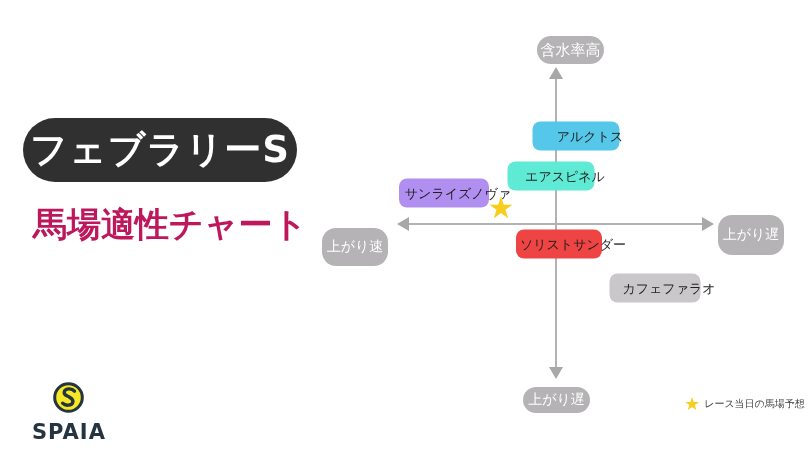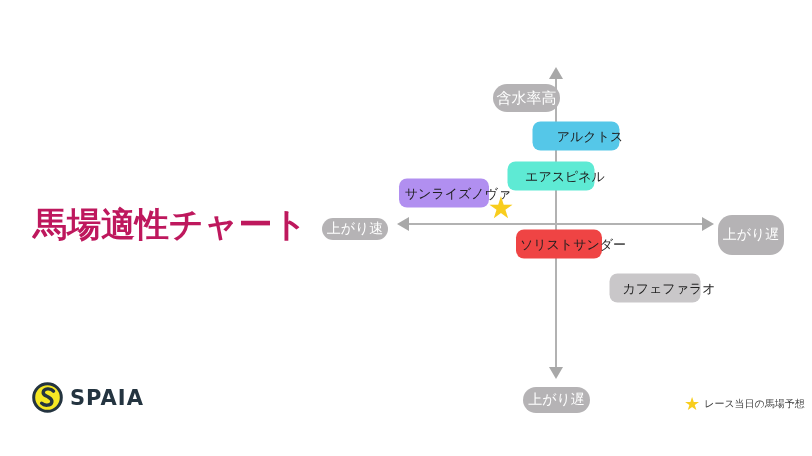--- a/index.html
+++ b/index.html
@@ -12,42 +12,42 @@
     position:absolute;left:23px;top:118px;width:274px;height:64px;
     background:#303030;border-radius:32px;
     display:flex;align-items:center;justify-content:center;
     color:#ffffff;font-size:37px;font-weight:bold;letter-spacing:1px;
   }
   .subtitle{
     position:absolute;left:33px;top:202px;width:280px;
     color:#be185d;font-size:34px;font-weight:bold;letter-spacing:0px;white-space:nowrap;
   }
   .logo{
-    position:absolute;left:32px;top:382px;display:flex;align-items:center;gap:7px;
+    position:absolute;left:32px;top:382px;display:flex;align-items:center;gap:7px;flex-direction:column;
   }
   .logo-text{
     color:#243440;font-size:21px;font-weight:800;letter-spacing:1px;
   }
   
   .axis-line{position:absolute;background:#b2b2b2;}
   .axis-v{left:555px;top:75px;width:2px;height:296px;}
   .axis-h{left:406px;top:223px;width:297px;height:2px;}
   .arrow{position:absolute;width:0;height:0;}
   .arrow-up{left:549px;top:67px;border-left:7px solid transparent;border-right:7px solid transparent;border-bottom:12px solid #a8a8a8;}
   .arrow-down{left:549px;top:367px;border-left:7px solid transparent;border-right:7px solid transparent;border-top:12px solid #a8a8a8;}
   .arrow-left{left:397px;top:217px;border-top:7px solid transparent;border-bottom:7px solid transparent;border-right:12px solid #a8a8a8;}
   .arrow-right{left:702px;top:217px;border-top:7px solid transparent;border-bottom:7px solid transparent;border-left:12px solid #a8a8a8;}
   .axis-pill{
     position:absolute;background:#b5b3b5;color:#ffffff;border-radius:14px;
     display:flex;align-items:center;justify-content:center;
     font-size:14px;font-weight:500;white-space:nowrap;
   }
-  .pill-top{left:493px;top:36px;width:67px;height:28px;font-size:15px;margin-top:48px;}
+  .pill-top{left:537px;top:36px;width:67px;height:28px;font-size:15px;}
   .pill-bottom{left:523px;top:387px;width:67px;height:26px;}
-  .pill-left{left:322px;top:218px;width:66px;height:22px;}
+  .pill-left{left:322px;top:228px;width:66px;height:38px;}
   .pill-right{left:718px;top:215px;width:66px;height:40px;}
   
   .horse-box{
     position:absolute;transform:translate(-50%,-50%);
     height:29px;border-radius:8px;
     display:flex;align-items:center;justify-content:center;
     font-size:13px;color:#1f1f1f;white-space:nowrap;overflow:visible;padding-left:28px;
   }
   
   .forecast-star{
@@ -59,20 +59,23 @@
     position:absolute;left:684px;top:395px;display:flex;align-items:center;gap:4px;
   }
   .legend-star{font-size:18px;line-height:1;color:#f8cd1d;}
   .legend-label{font-size:10px;color:#3f3f3f;white-space:nowrap;}
 </style>
 </head>
 <body>
 
 <div class="canvas">
 
+  <div class="title-pill">
+    <span>フェブラリーS</span>
+  </div>
   <div class="subtitle">馬場適性チャート</div>
 
   <div class="logo">
     <svg width="31" height="31" viewBox="0 0 31 31">
       <circle cx="15.5" cy="15.5" r="13.8" fill="#f6e824" stroke="#243440" stroke-width="3"></circle>
       <path d="M21.5 9.2 C18.5 5.6 11.8 6.4 11.2 10.2 C10.7 13.2 14.6 14.0 16.2 15.0 C18.2 16.2 20.6 17.4 19.8 20.2 C18.8 23.8 12.4 24.2 9.6 21.2" fill="none" stroke="#243440" stroke-width="3.4" stroke-linecap="round"></path>
     </svg>
     <span class="logo-text">SPAIA</span>
   </div>
 

